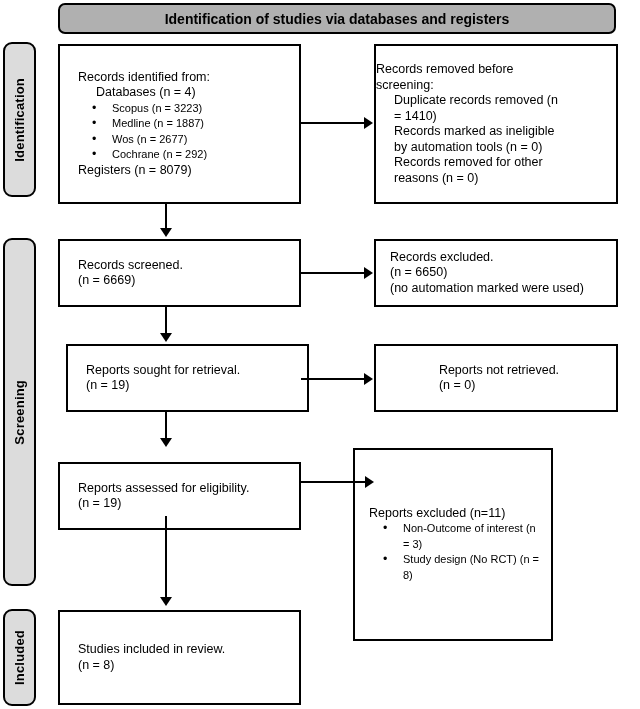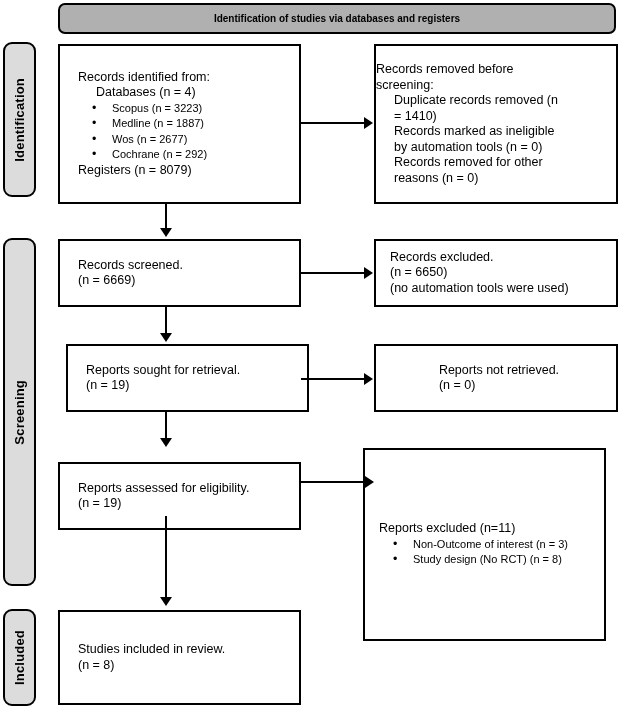--- a/index.html
+++ b/index.html
@@ -46,21 +46,21 @@
     background: #b0b0b0;
     border: 2px solid #000000;
     border-radius: 7px;
     box-sizing: border-box;
     display: flex;
     align-items: center;
     justify-content: center;
   }
   .header-banner .header-text {
     font-weight: bold;
-    font-size: 10px;
+    font-size: 14px;
     color: #000000;
     text-align: center;
   }
 
   
   .flow-box {
     position: absolute;
     background: #ffffff;
     border: 2px solid #000000;
     box-sizing: border-box;
@@ -193,21 +193,21 @@
     <div class="box-inner">
       <div class="line">Records screened.</div>
       <div class="line">(n = 6669)</div>
     </div>
   </div>
 
   <div class="flow-box" style="left:374px; top:239px; width:244px; height:68px;">
     <div class="box-inner" style="padding-left:14px;">
       <div class="line">Records excluded.</div>
       <div class="line">(n = 6650)</div>
-      <div class="line">(no automation tools were used)</div>
+      <div class="line">(no automation marked were used)</div>
     </div>
   </div>
 
   <div class="h-line" style="left:301px; top:272px; width:63px;"></div>
   <div class="arrow-right" style="left:364px; top:267px;"></div>
 
   <div class="v-line" style="left:165px; top:307px; width:2px; height:27px;"></div>
   <div class="arrow-down" style="left:160px; top:333px;"></div>
 
   <div class="flow-box" style="left:66px; top:344px; width:243px; height:68px;">
@@ -230,21 +230,21 @@
   <div class="v-line" style="left:165px; top:412px; width:2px; height:27px;"></div>
   <div class="arrow-down" style="left:160px; top:438px;"></div>
 
   <div class="flow-box" style="left:58px; top:448px; width:243px; height:68px;margin-top:14px;">
     <div class="box-inner">
       <div class="line">Reports assessed for eligibility.</div>
       <div class="line">(n = 19)</div>
     </div>
   </div>
 
-  <div class="flow-box" style="left:363px; top:448px; width:243px; height:193px;">
+  <div class="flow-box" style="left:353px; top:448px; width:200px; height:193px;">
     <div class="box-inner" style="padding-left:14px;">
       <div class="line">Reports excluded (n=11)</div>
       <div class="bullet-row">
         <span class="dot">•</span>
         <span class="btext">Non-Outcome of interest (n = 3)</span>
       </div>
       <div class="bullet-row">
         <span class="dot">•</span>
         <span class="btext">Study design (No RCT) (n = 8)</span>
       </div>

